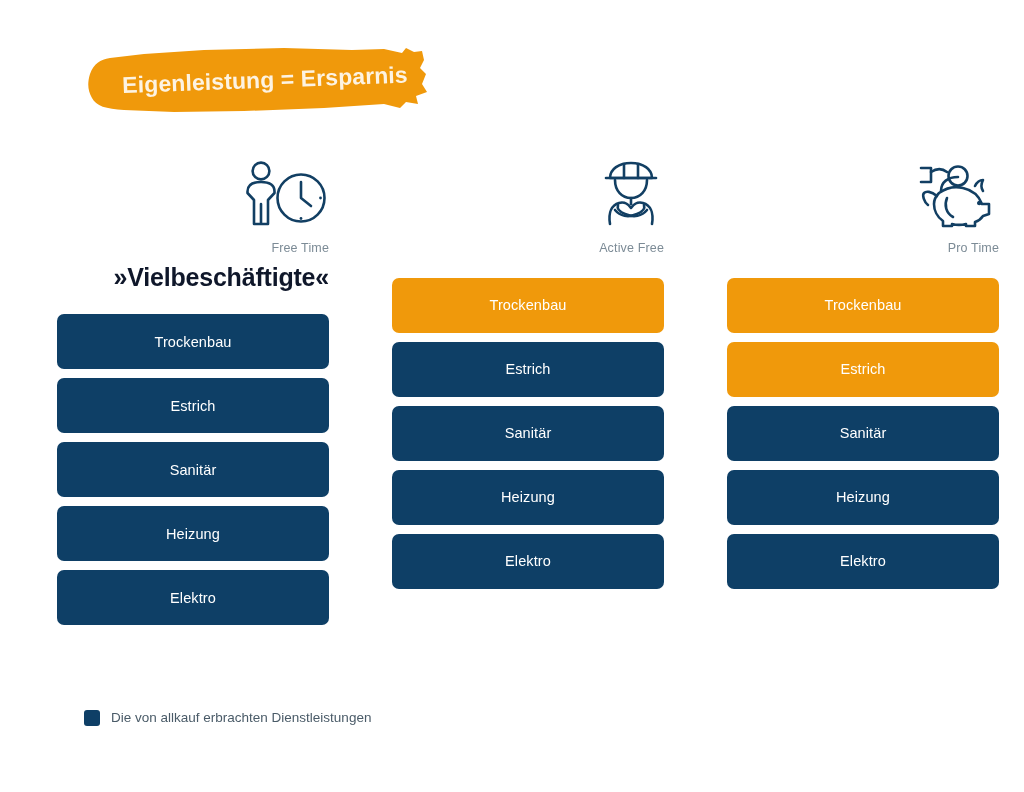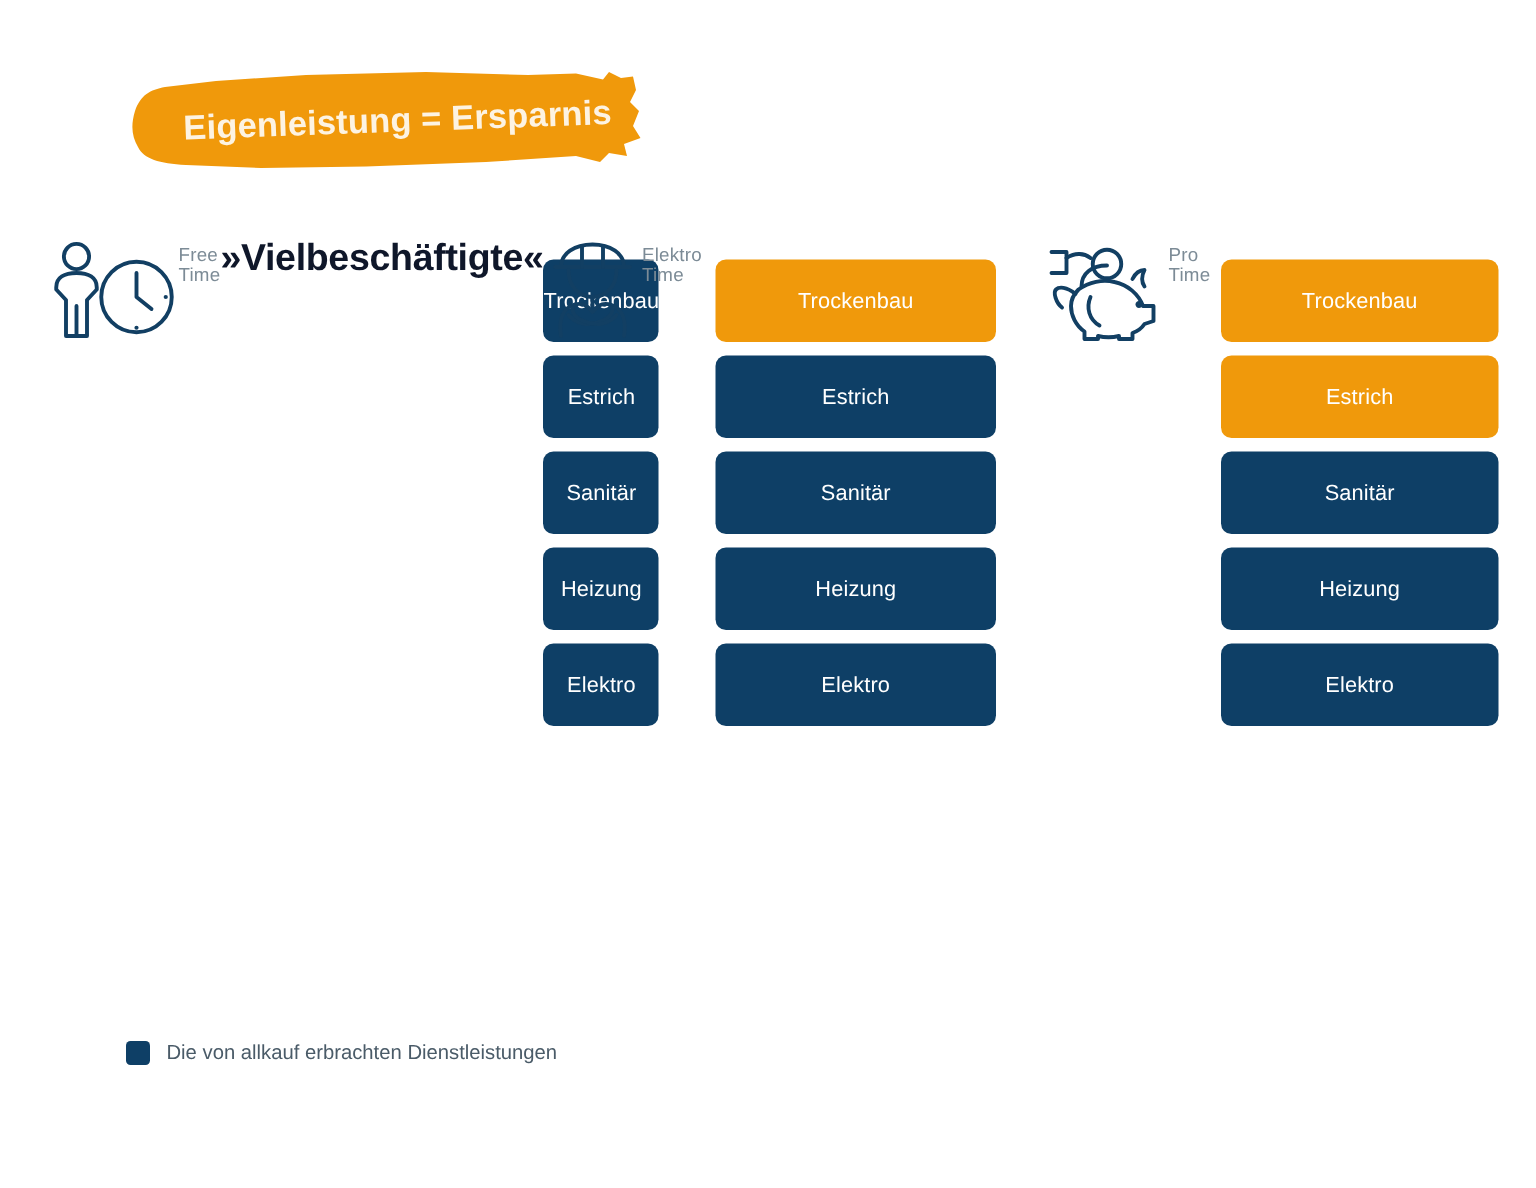--- a/index.html
+++ b/index.html
@@ -58,22 +58,22 @@
     position: absolute;
     left: 0;
     top: 150px;
     width: 1024px;
     display: flex;
     justify-content: flex-start;
   }
   .column {
     width: 302px;
     display: flex;
-    flex-direction: row;
-    align-items: flex-start;
+    flex-direction: column;
+    align-items: flex-end;
   }
   .col-1 { margin-left: 27px; }
   .col-2 { margin-left: 33px; }
   .col-3 { margin-left: 33px; }
 
   .icon-box {
     height: 78px;
     display: flex;
     align-items: flex-end;
     justify-content: center;
@@ -117,21 +117,21 @@
     color: #ffffff;
     letter-spacing: 0.1px;
   }
   .bar.navy   { background: #0e3f66; }
   .bar.orange { background: #f0990b; }
 
   
   .legend {
     position: absolute;
     left: 84px;
-    top: 694px;
+    top: 710px;
     display: flex;
     flex-direction: row;
     gap: 5px;
   }
   .legend-row {
     display: flex;
     align-items: center;
     gap: 11px;
   }
   .legend-swatch {
@@ -201,21 +201,21 @@
         <path d="M8,18 L58,18"></path>
         <path d="M26,4 L26,18 M40,4 L40,18"></path>
         <path d="M17,20 C17,31 24,38 33,38 C42,38 49,31 49,20"></path>
         <path d="M33,38 L33,44"></path>
         <path d="M12,64 C10,52 14,45 21,43 C27,41.5 30,44 33,48
                  C36,44 39,41.5 45,43 C52,45 56,52 54,64"></path>
         <path d="M17,50 C22,56 30,58 39,54 C45,51.5 47,48 46,45"></path>
         <path d="M49,50 C44,56 36,58 27,54 C21,51.5 19,48 20,45"></path>
       </svg>
     </div>
-    <div class="kicker">Elektro Time</div>
+    <div class="kicker">Active Free</div>
     <div class="bars">
       <div class="bar orange">Trockenbau</div>
       <div class="bar navy">Estrich</div>
       <div class="bar navy">Sanitär</div>
       <div class="bar navy">Heizung</div>
       <div class="bar navy">Elektro</div>
     </div>
   </div>
 
   <div class="column col-3">

